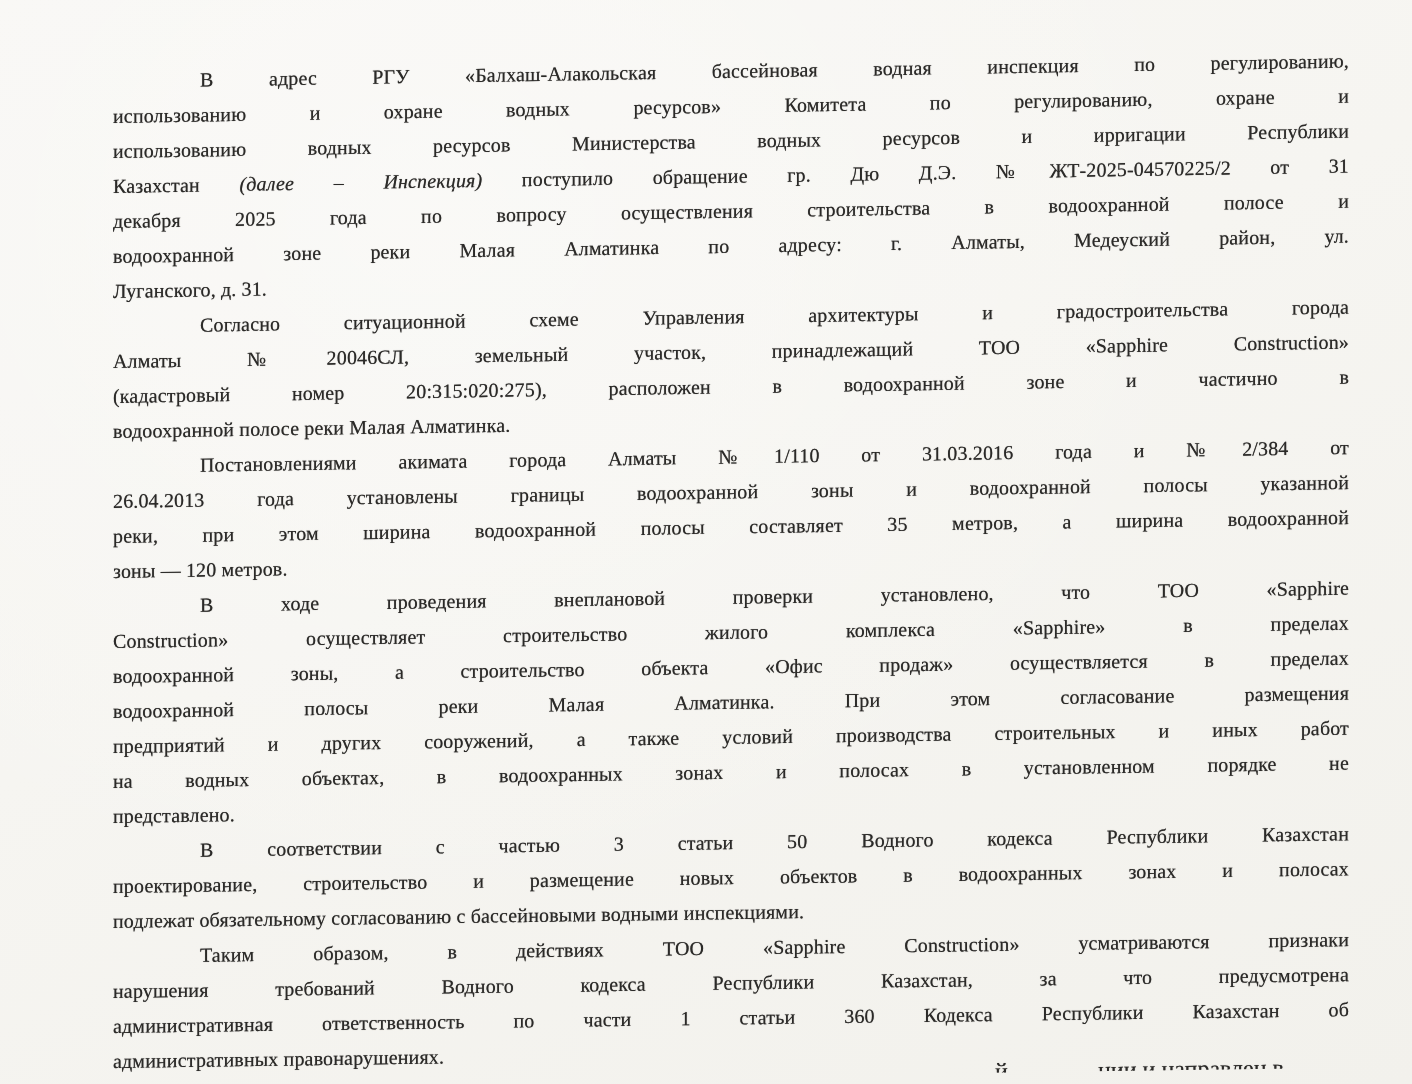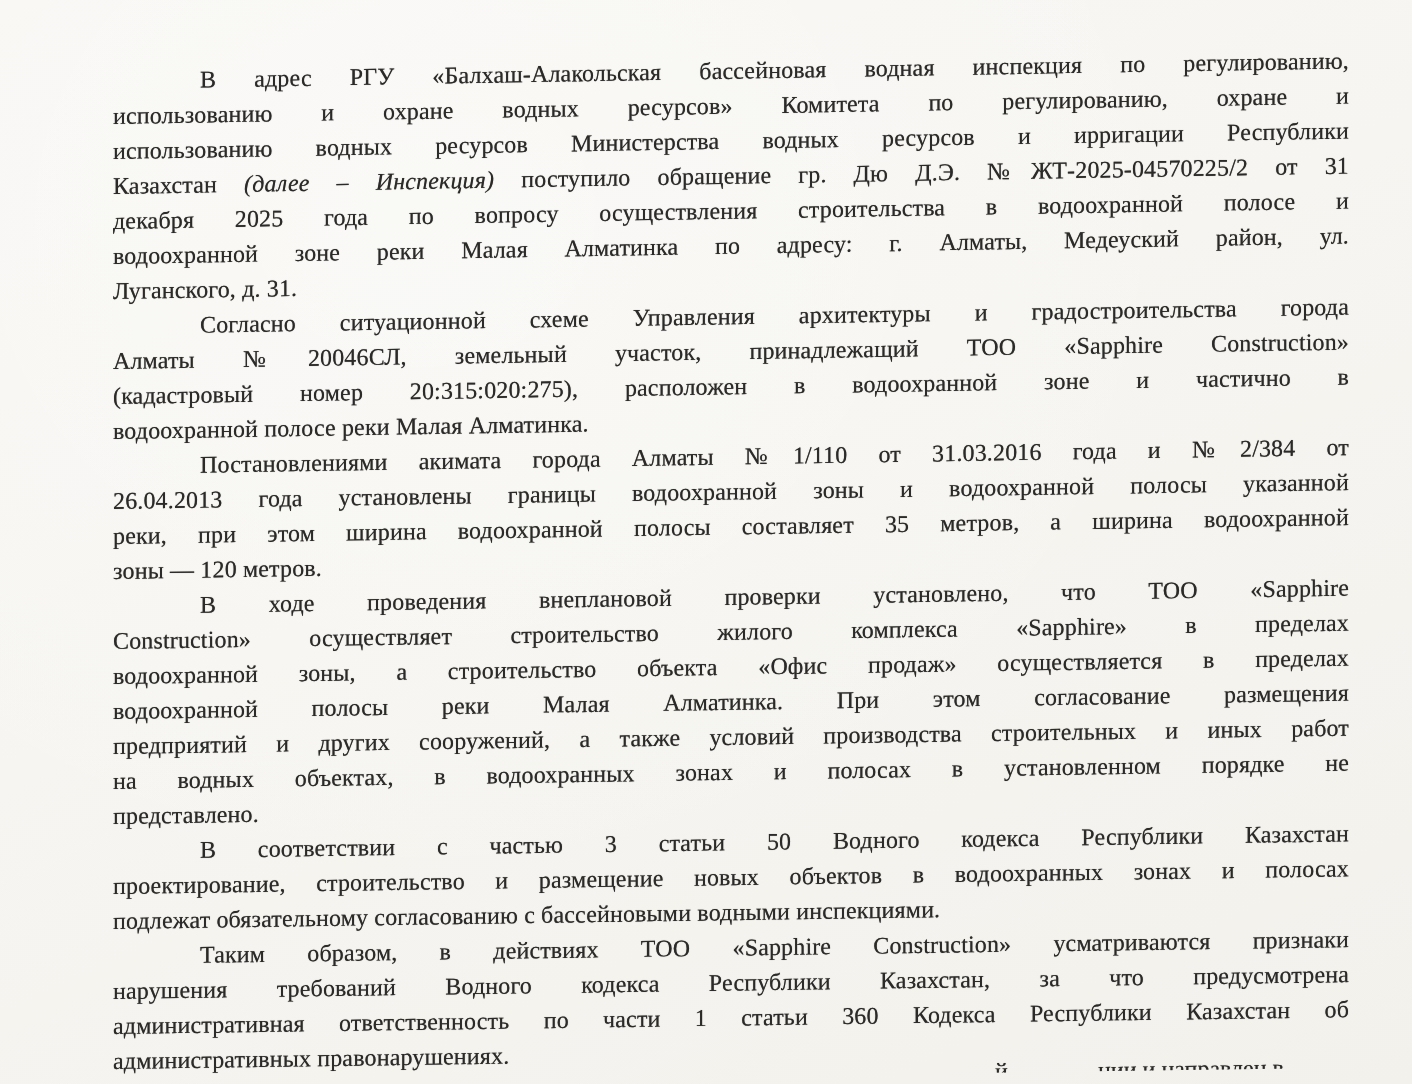--- a/index.html
+++ b/index.html
@@ -12,21 +12,21 @@
     background:linear-gradient(155deg,#f8f7f4 0%,#f6f5f1 45%,#f2f1ec 100%);
     font-family:"Liberation Serif","DejaVu Serif",serif;
   }
   .page{
     position:absolute;inset:0;
     background:radial-gradient(ellipse at 30% 20%, rgba(255,255,255,0.35), rgba(0,0,0,0) 60%);
   }
   .doc{
     position:absolute;left:113px;top:64px;width:1236px;
     color:var(--ink);
-    font-size:24px;line-height:35px;
+    font-size:20px;line-height:35px;
     letter-spacing:0.15px;
     text-shadow:0 0 0.7px rgba(43,42,40,0.75);
   }
   .para{
     transform:skewY(var(--skew,-0.9deg));
     transform-origin:0 0;
   }
   .line{
     height:35px;overflow:hidden;text-align:left;
   }

